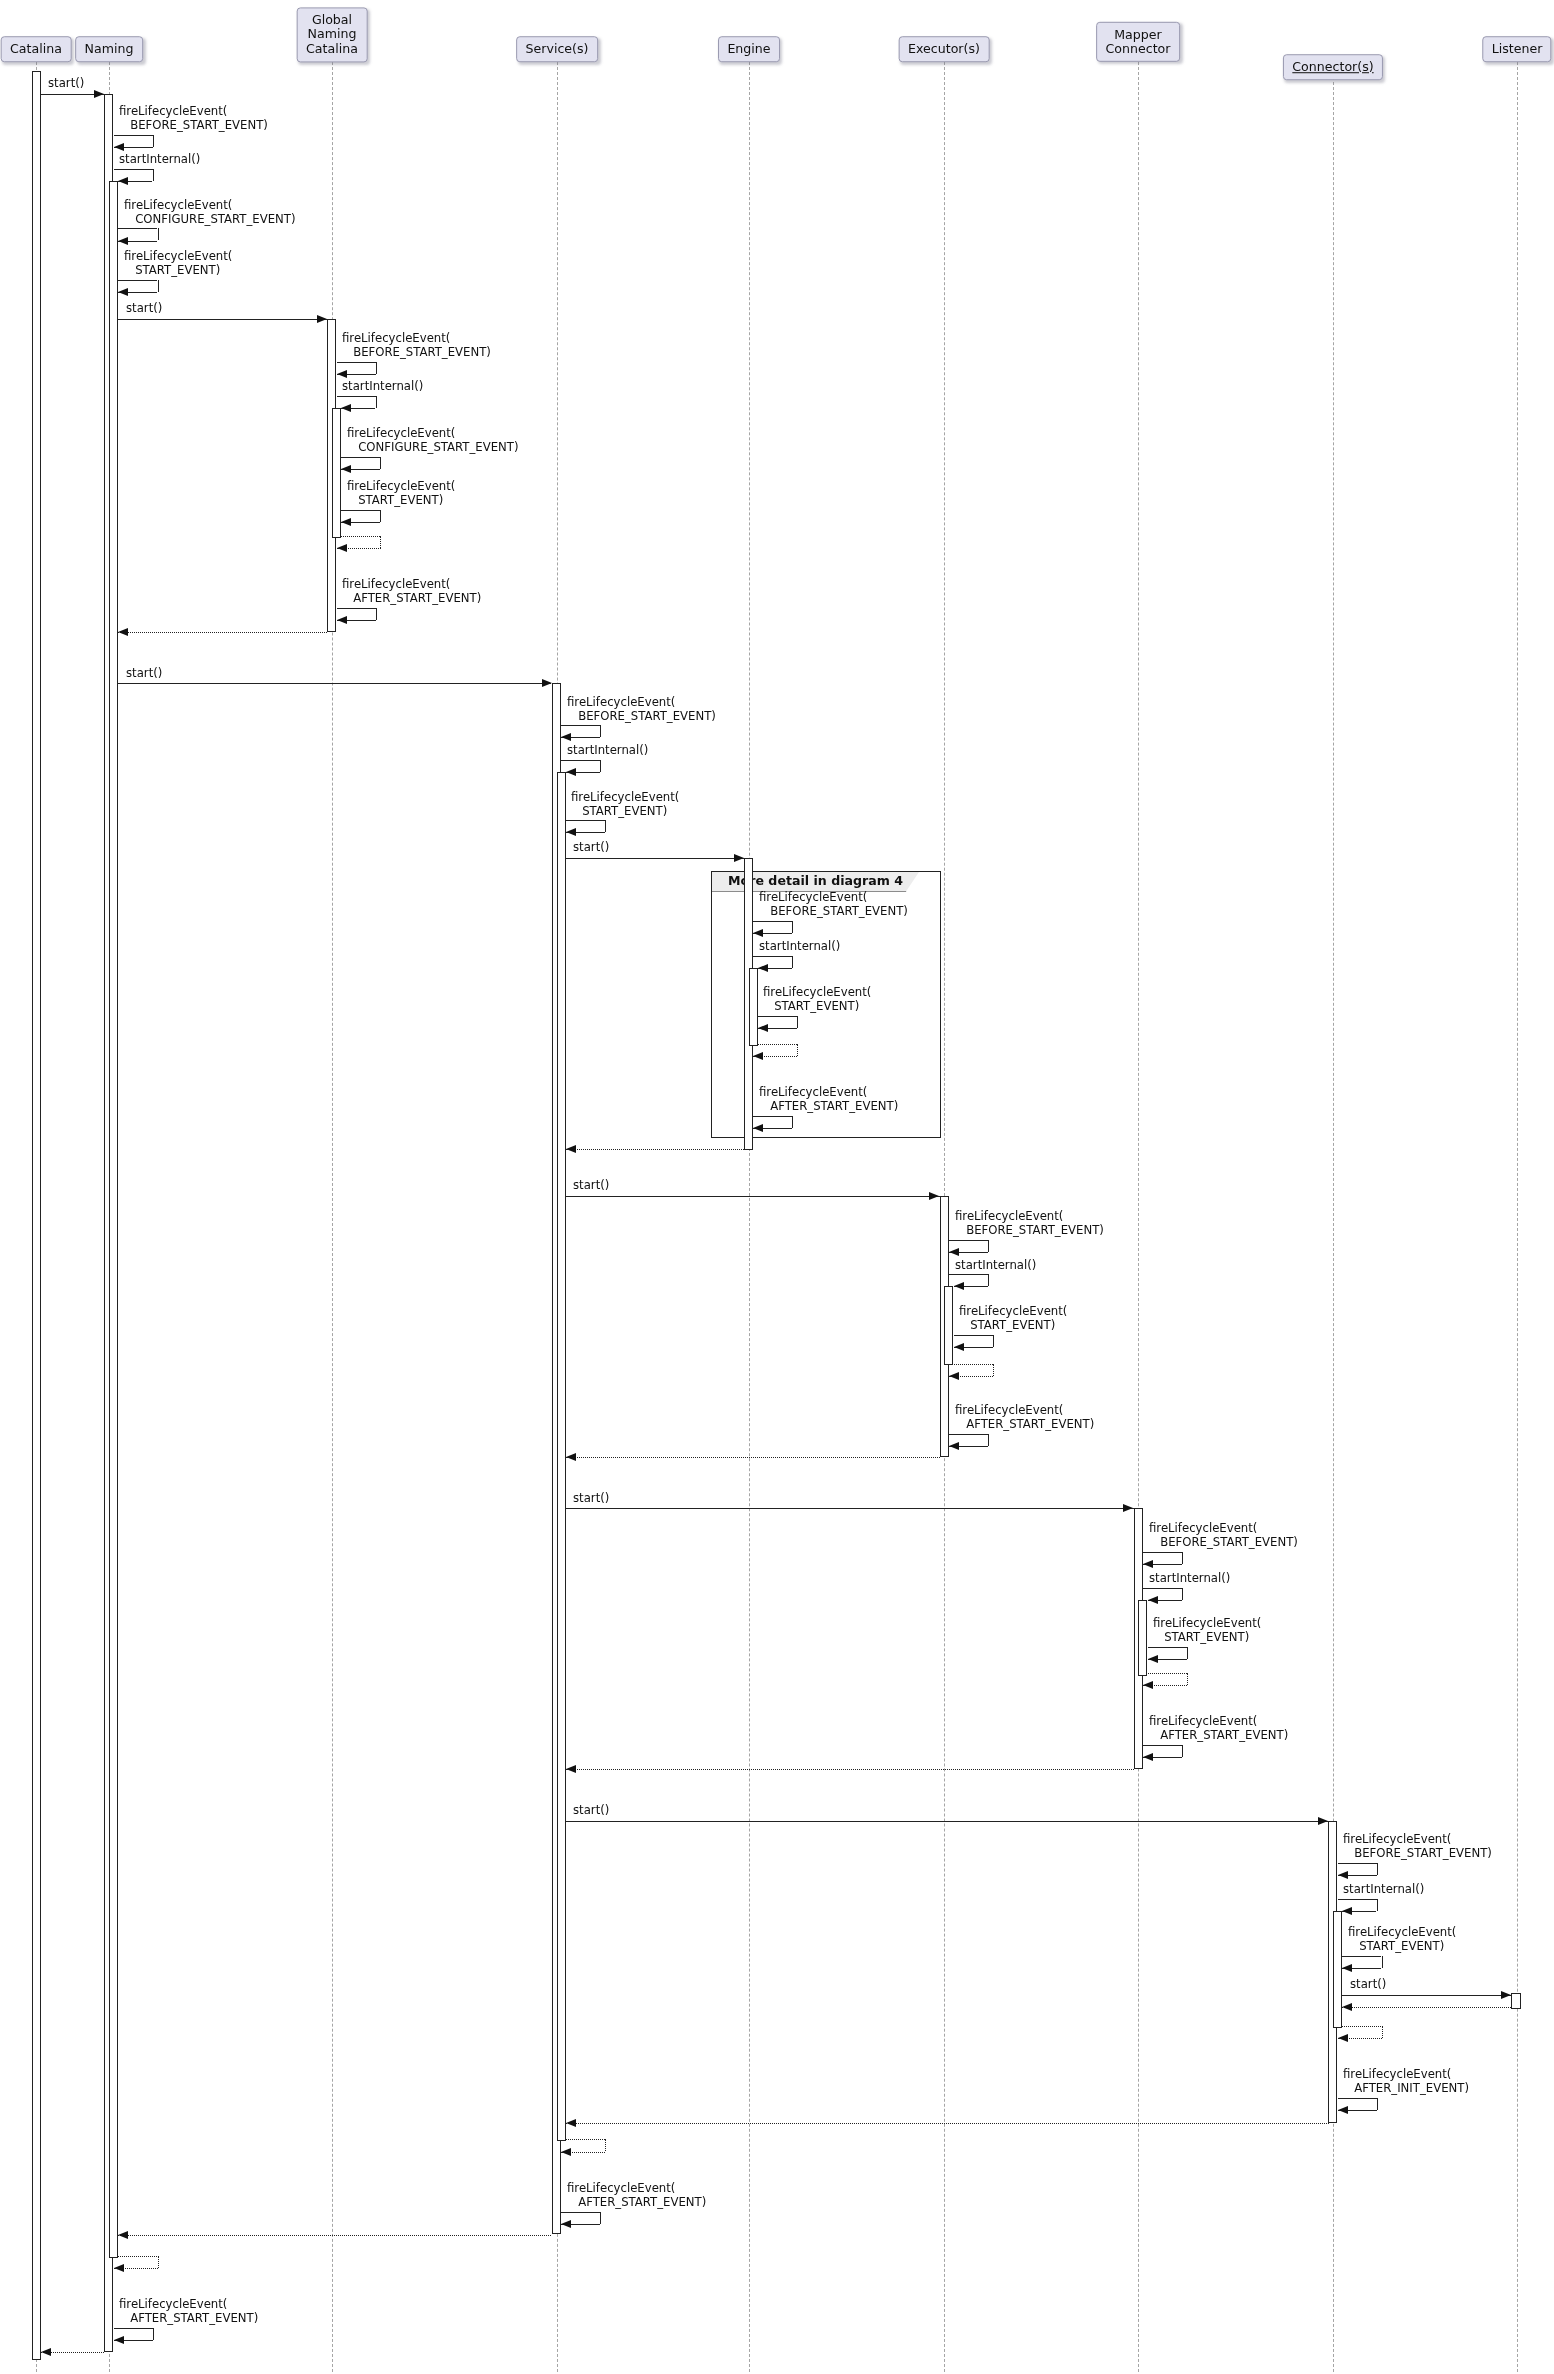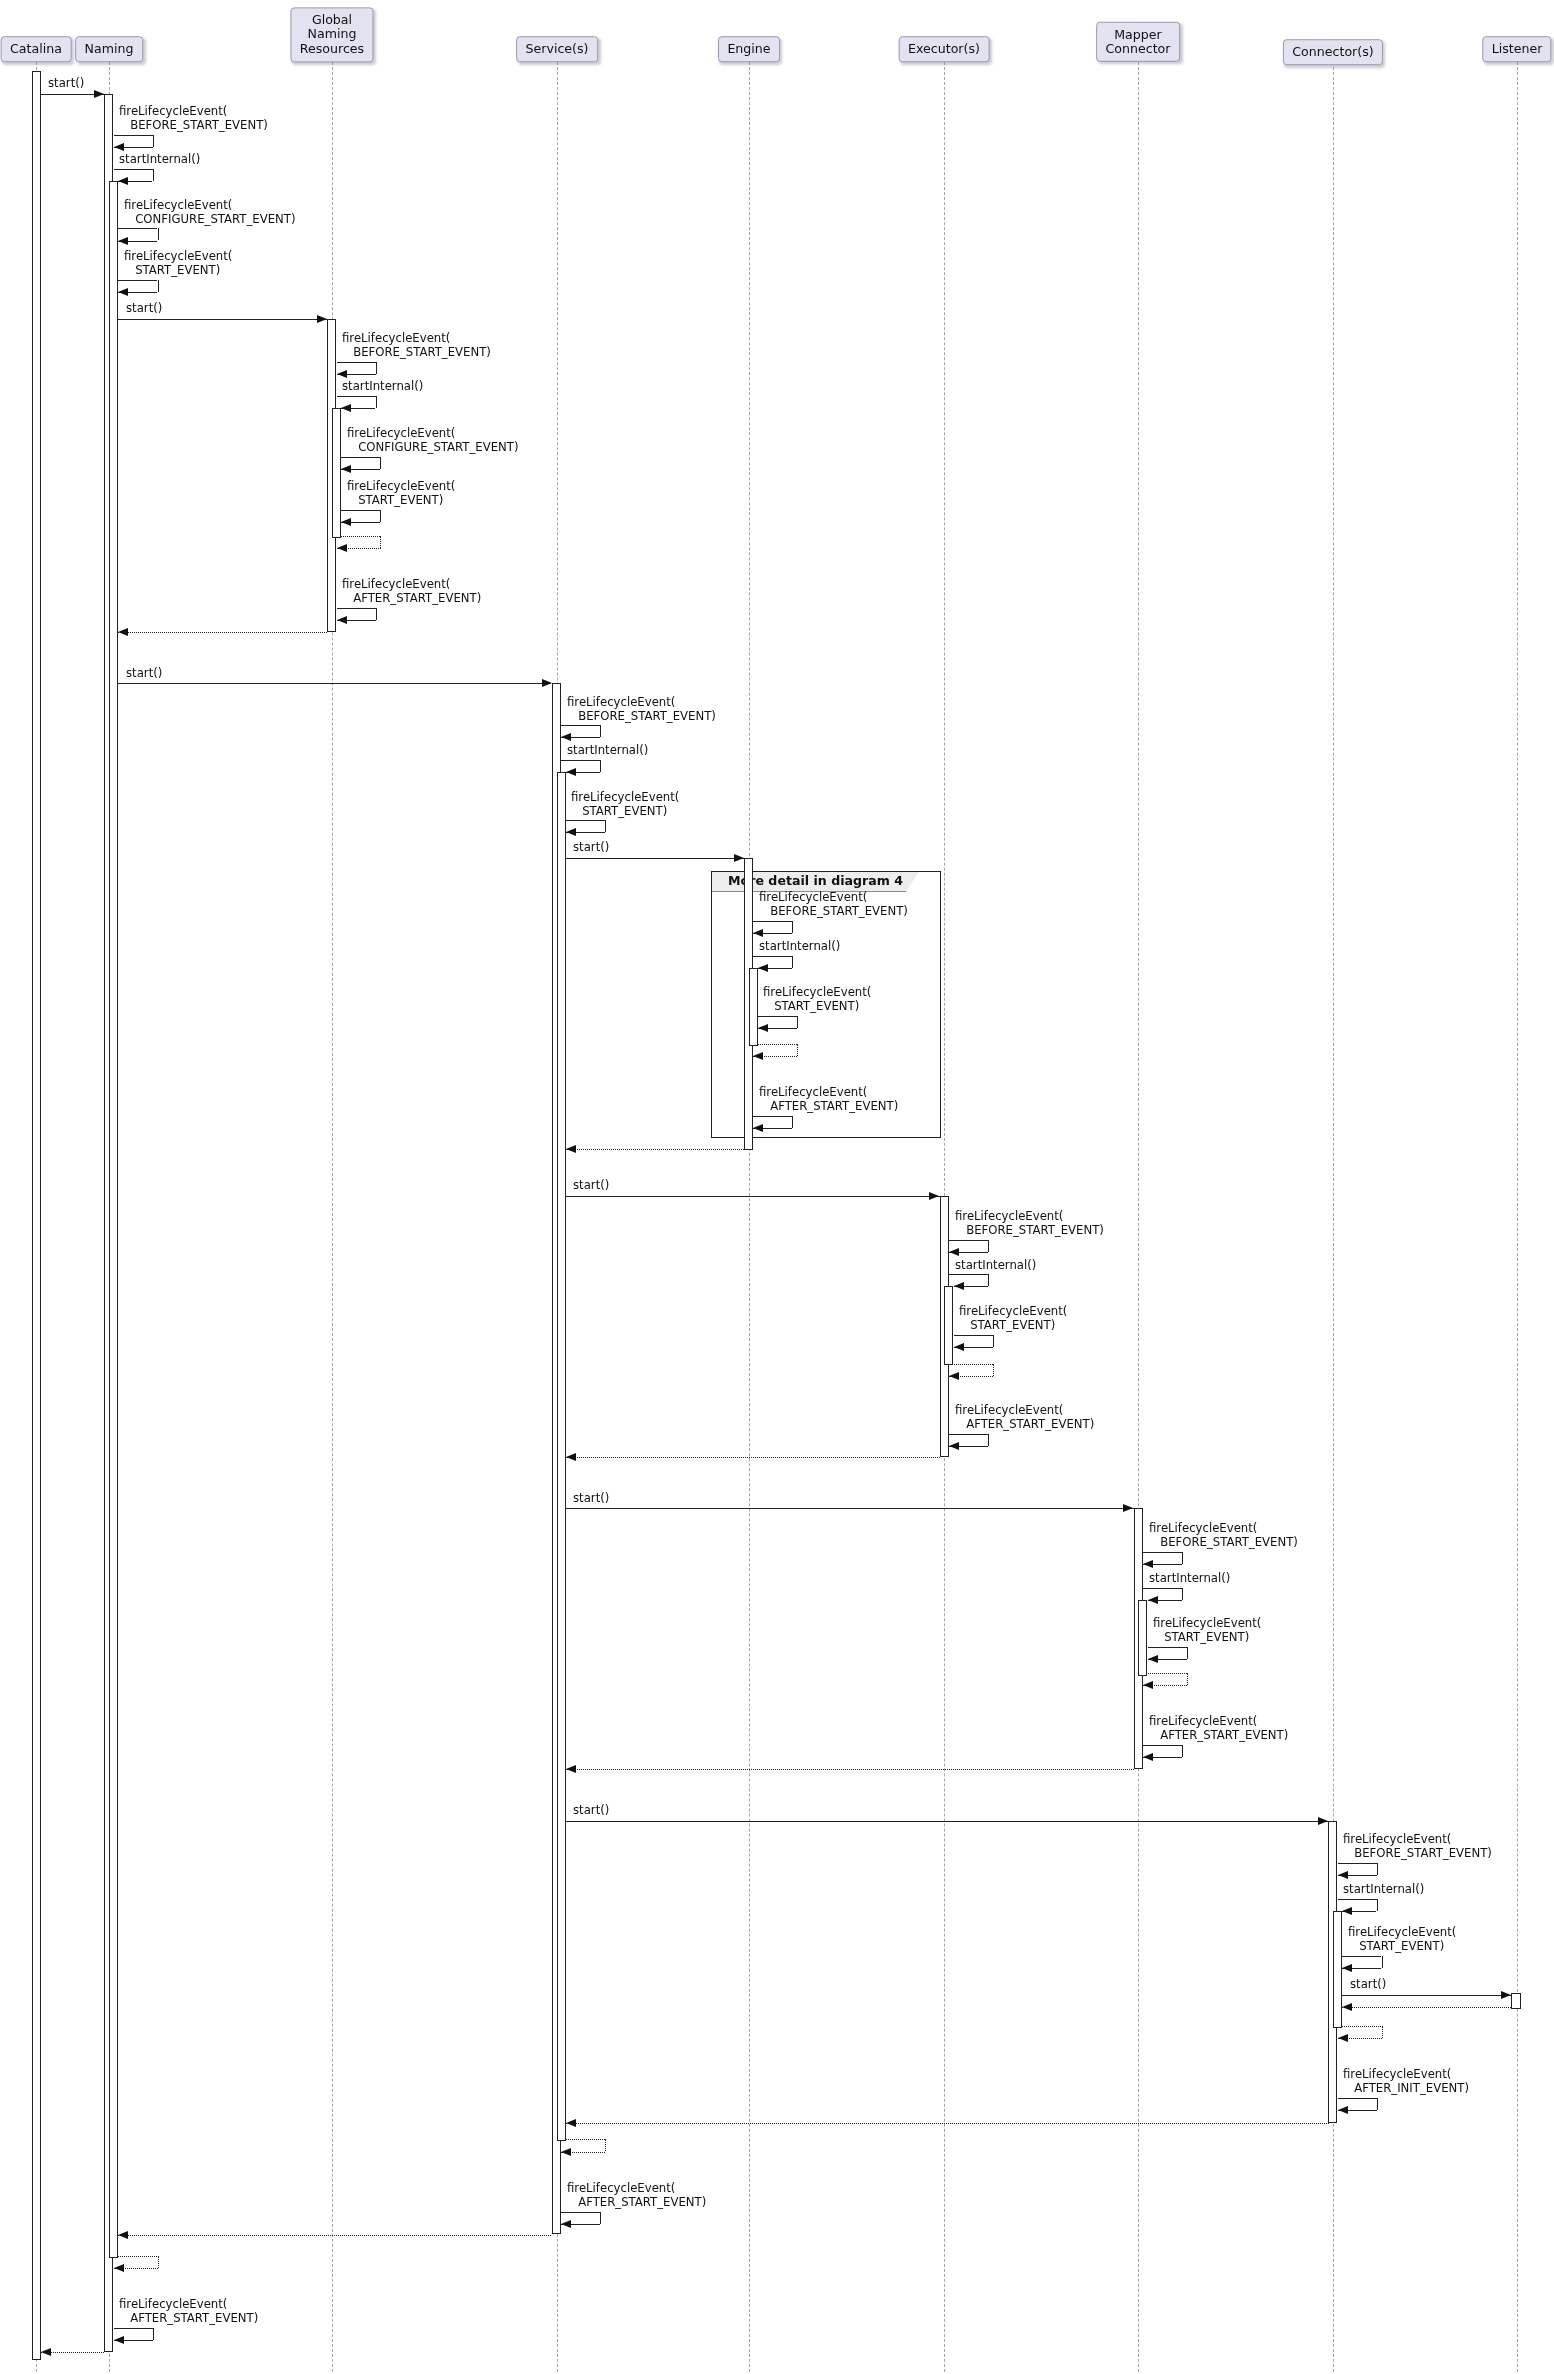--- a/index.html
+++ b/index.html
@@ -32,32 +32,32 @@
 <body>
 
 <div class="seq">
     <div class="lifeline" style="left: 36px; top: 62px; height: 2310px;"></div>
     <div class="phead" style="left: 36px; top: 62px;">Catalina</div>
     <div class="lifeline" style="left: 109px; top: 62px; height: 2310px;"></div>
     <div class="phead" style="left: 109px; top: 62px;">Naming</div>
     <div class="lifeline" style="left: 332px; top: 62px; height: 2310px;"></div>
     <div class="phead" style="left: 332px; top: 62px;">Global
 Naming
-Resources</div>
+Catalina</div>
     <div class="lifeline" style="left: 557px; top: 62px; height: 2310px;"></div>
     <div class="phead" style="left: 557px; top: 62px;">Service(s)</div>
     <div class="lifeline" style="left: 749px; top: 62px; height: 2310px;"></div>
     <div class="phead" style="left: 749px; top: 62px; text-align: center;">Engine</div>
     <div class="lifeline" style="left: 944px; top: 62px; height: 2310px;"></div>
     <div class="phead" style="left: 944px; top: 62px;">Executor(s)</div>
     <div class="lifeline" style="left: 1138px; top: 62px; height: 2310px;"></div>
     <div class="phead" style="left: 1138px; top: 62px;">Mapper
 Connector</div>
     <div class="lifeline" style="left: 1333px; top: 62px; height: 2310px;"></div>
-    <div class="phead" style="left: 1333px; top: 65px;">Connector(s)</div>
+    <div class="phead" style="left: 1333px; top: 80px; text-decoration: underline;">Connector(s)</div>
     <div class="lifeline" style="left: 1517px; top: 62px; height: 2310px;"></div>
     <div class="phead" style="left: 1517px; top: 62px;">Listener</div>
     <div class="frame" style="left: 711px; top: 871px; width: 228px; height: 265px;"></div>
     <div class="frame-title" style="left: 712px; top: 872px; width: 207px; height: 18.6px;">More detail in diagram 4</div>
     <div class="act" style="left: 32px; top: 71px; width: 9.3px; height: 2289px;"></div>
     <div class="act" style="left: 104px; top: 94px; width: 9.3px; height: 2258px;"></div>
     <div class="act" style="left: 109px; top: 181px; width: 9.3px; height: 2077px;"></div>
     <div class="act" style="left: 327px; top: 319px; width: 9.3px; height: 313px;"></div>
     <div class="act" style="left: 332px; top: 408px; width: 9.3px; height: 130px;"></div>
     <div class="act" style="left: 552px; top: 683px; width: 9.3px; height: 1551px;"></div>

